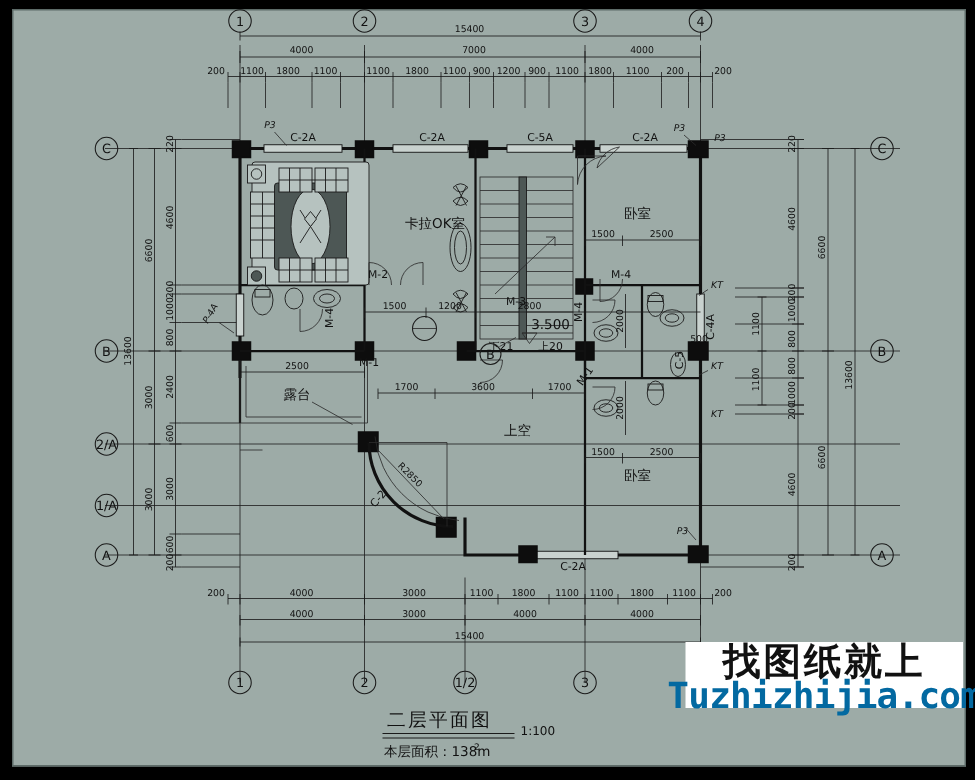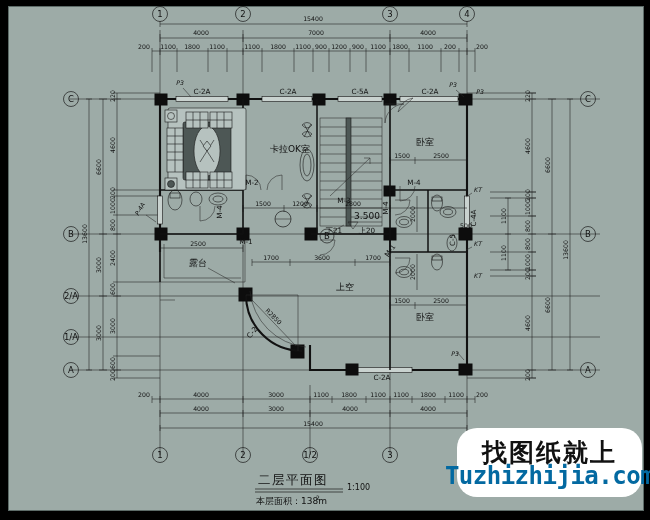--- a/index.html
+++ b/index.html
@@ -18,23 +18,23 @@
     border:1px solid #5d6b68;
     box-sizing:border-box;
   }
   .paper2{
     position:absolute;left:11px;top:9px;width:630px;height:499px;
     background:#9dabA7;
     box-sizing:border-box;
   }
   svg{position:absolute;left:0;top:0;}
   .wm{
-    position:absolute;left:457px;top:428px;width:185px;height:69px;
+    position:absolute;left:457px;top:428px;width:185px;height:44px;
     background:#fff;display:flex;flex-direction:column;
-    align-items:center;justify-content:center;border-radius:20px;
+    align-items:center;
   }
   .wm .cn{
     font-family:"DejaVu Sans",sans-serif;
     font-size:25px;font-weight:bold;color:#111;letter-spacing:2px;
     line-height:26px;
   }
   .wm .en{
     font-family:"DejaVu Sans Mono","Liberation Mono",monospace;
     font-size:24px;font-weight:bold;color:#0369a1;
     line-height:20px;letter-spacing:-0.5px;

